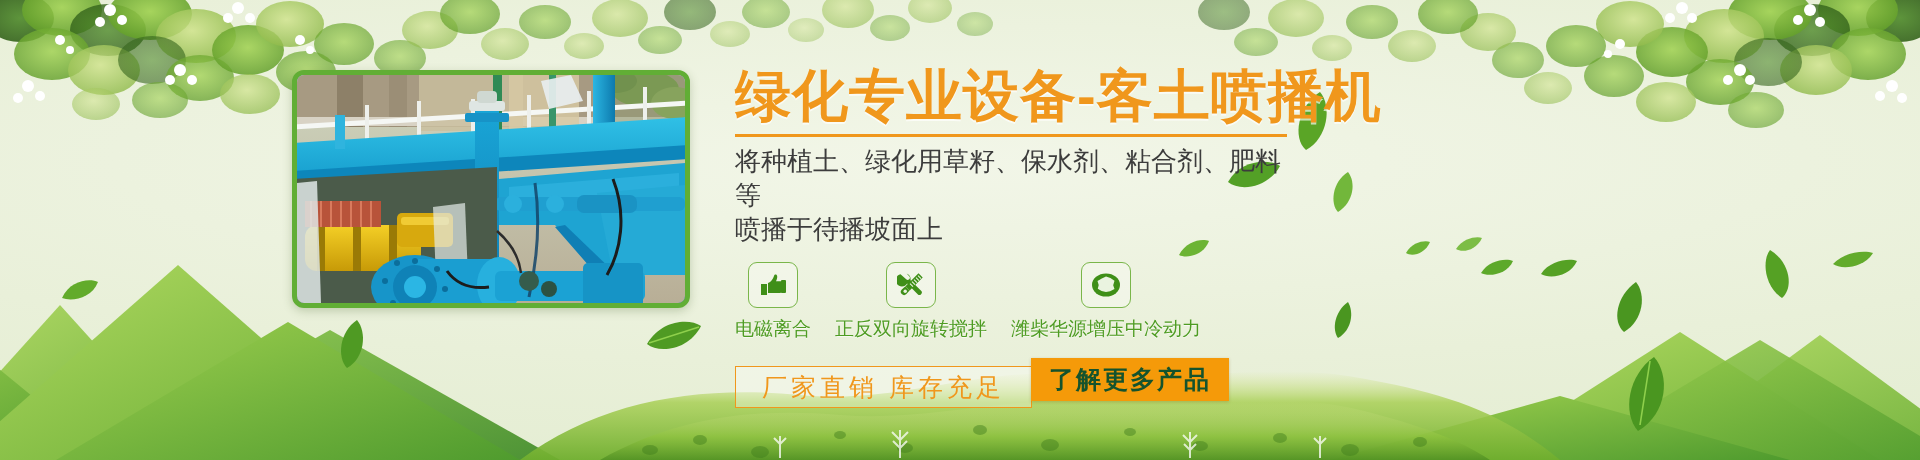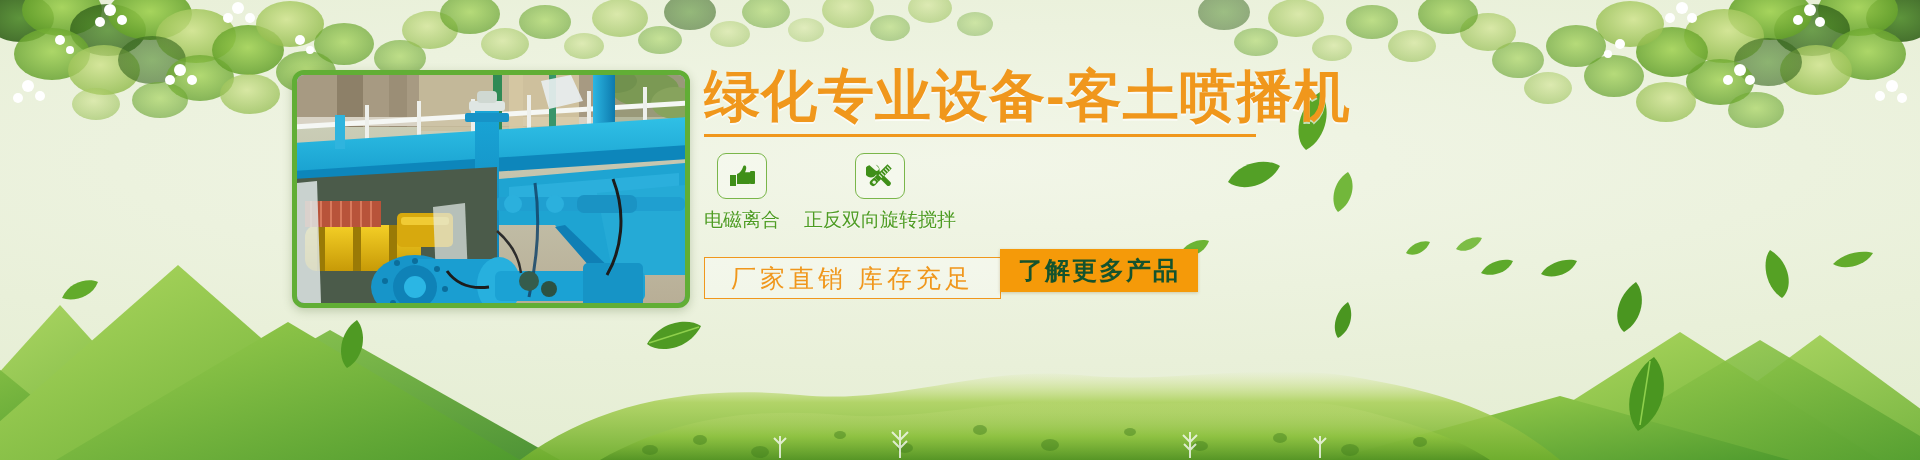--- a/index.html
+++ b/index.html
@@ -34,21 +34,21 @@
   .photo-frame{
     position:absolute;left:292px;top:70px;width:388px;height:228px;
     border:5px solid #61ae35;border-radius:12px;
     box-shadow:0 3px 10px rgba(60,90,30,.25);
     overflow:hidden;background:#0f86b8;
   }
   .photo{position:absolute;inset:0;overflow:hidden;}
   .photo svg{display:block;}
 
   
-  .content{position:absolute;left:704px;top:64px;width:1180px;}
+  .content{position:absolute;left:735px;top:64px;width:1180px;}
   .title{
     font-size:56px;line-height:64px;font-weight:bold;letter-spacing:1px;
     color:#f0971c;
     text-shadow:0 2px 0 rgba(255,255,255,.65);
     white-space:nowrap;
   }
   .rule{
     width:552px;height:3px;background:#f0971c;margin:6px 0 7px 0;
   }
   .subtitle{
@@ -467,20 +467,24 @@
       </svg>
     </div>
   </div>
 
   <div class="content">
 
     <div class="title">绿化专业设备-客土喷播机</div>
 
     <div class="rule"></div>
 
+    <div class="subtitle">
+      <div>将种植土、绿化用草籽、保水剂、粘合剂、肥料等</div>
+      <div>喷播于待播坡面上</div>
+    </div>
 
     <div class="features">
 
       <div class="feature">
         <div class="icon-box">
           <svg width="28" height="24" viewBox="0 0 28 24" xmlns="http://www.w3.org/2000/svg">
             <path d="M2,11 h6 v11 h-6 z" fill="#3f8f18"></path>
             <path d="M9,10 c3,-1 5,-4 6,-7 c0.5,-2 3,-2 3.2,0.3 c0.2,2 -0.6,3.8 -1.2,4.9 h6.2 c1.6,0 2.6,1.4 2.2,2.8 l-1.8,7 c-0.3,1.2 -1.4,2 -2.6,2 h-12 z" fill="#3f8f18"></path>
             <rect x="22" y="7" width="5" height="13" rx="1" fill="#3f8f18"></rect>
           </svg>
@@ -502,20 +506,29 @@
                 <path d="M17,8.6 l3,3"></path>
               <path d="M15,10.6 l3,3"></path>
                 <path d="M13,12.6 l3,3"></path>
             </g>
             <circle cx="8.2" cy="20.2" r="1.7" fill="#eaf3e0"></circle>
           </svg>
         </div>
         <div class="feature-label">正反双向旋转搅拌</div>
       </div>
 
+      <div class="feature">
+        <div class="icon-box">
+          <svg width="30" height="26" viewBox="0 0 30 26" xmlns="http://www.w3.org/2000/svg">
+            <ellipse cx="15" cy="13" rx="14" ry="11.5" fill="#3f8f18"></ellipse>
+            <path d="M15,4.5 l4.4,1.6 l4.1,2.6 l-1.3,4.6 l1.3,3.6 l-4.4,2.3 l-4.1,0.9 l-4.4,-1.2 l-3.8,-2.2 l0.9,-3.8 l-1.2,-3.8 l4.3,-2.6 z" fill="#eaf3e0"></path>
+          </svg>
+        </div>
+        <div class="feature-label">潍柴华源增压中冷动力</div>
+      </div>
 
     </div>
 
     <div class="btn-row">
       <div class="btn-outline">厂家直销  库存充足</div>
       <div class="btn-solid">了解更多产品</div>
     </div>
 
   </div>
 </div>

